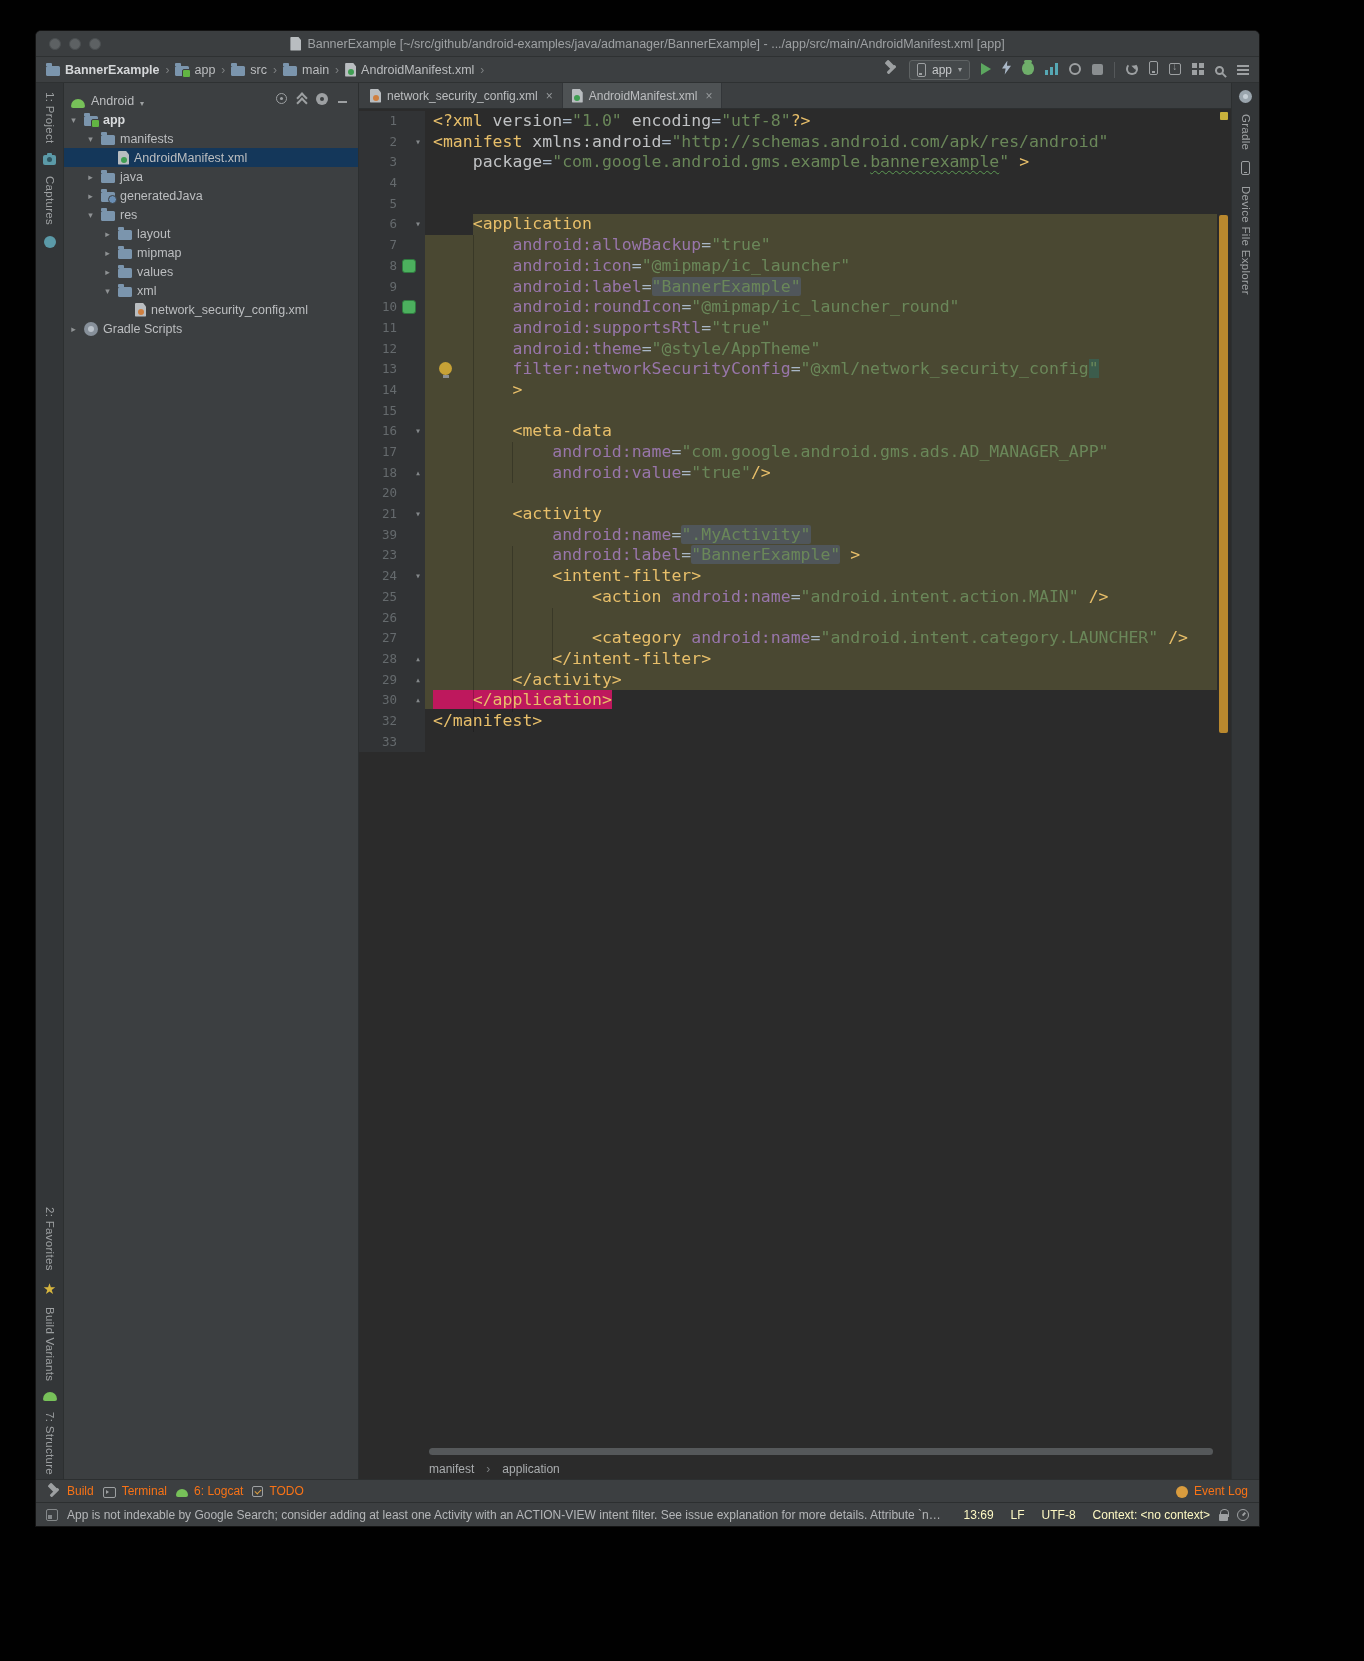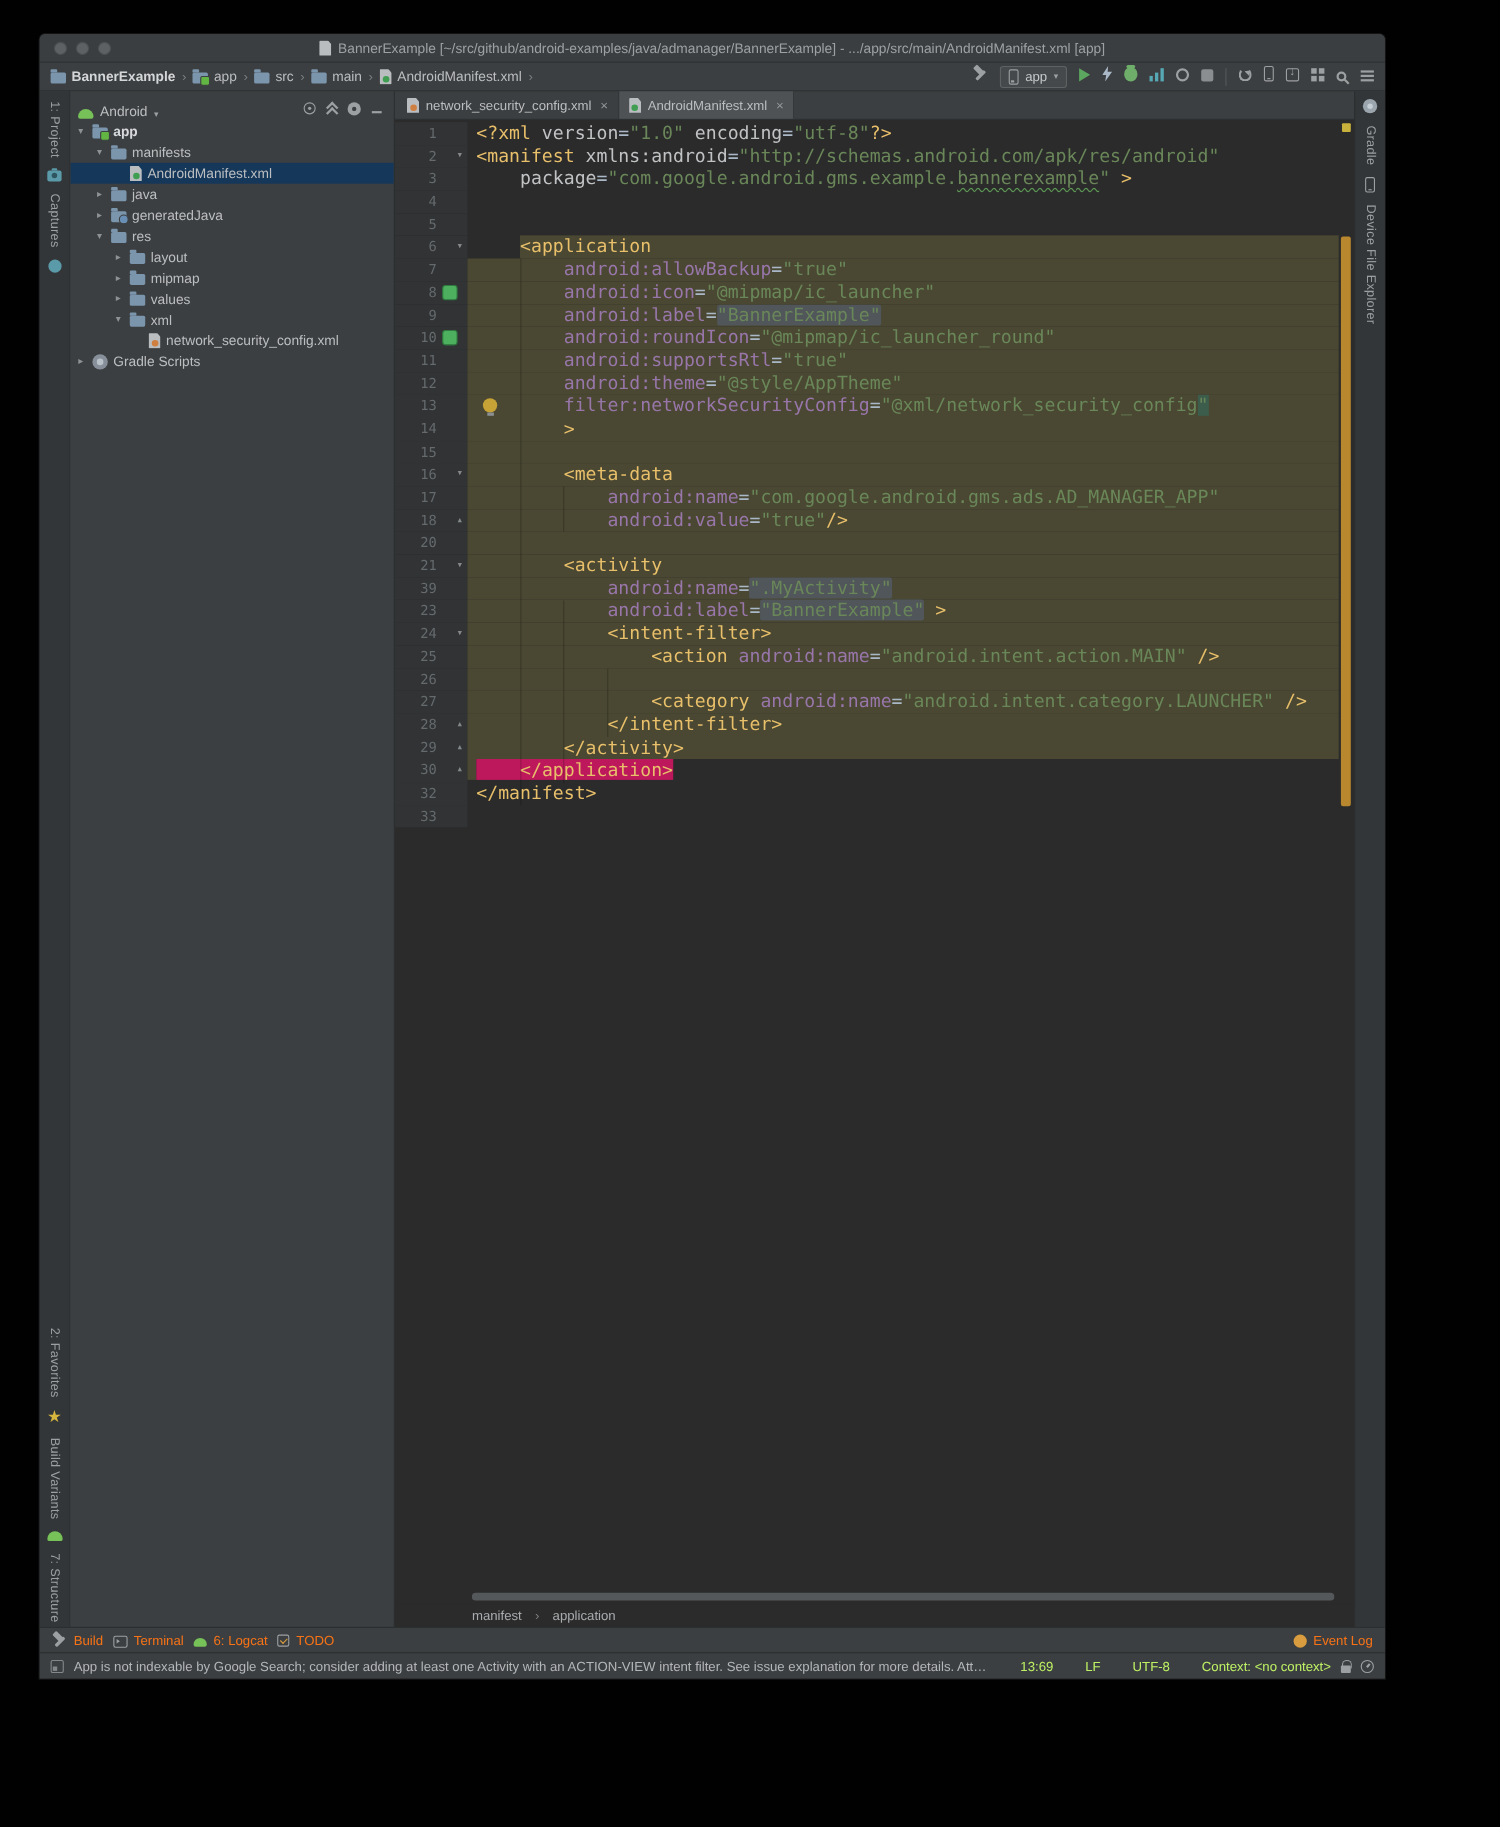--- a/index.html
+++ b/index.html
@@ -74,21 +74,21 @@
   .ed-crumbs{height:20px;display:flex;align-items:center;gap:9px;padding-left:70px;font-size:12px;color:#a9acae;background:#2b2b2b;flex:0 0 auto}
   .bottom-tabs{height:27px;background:#313335;display:flex;align-items:center;gap:3px;padding-left:7px;flex:0 0 auto;border-top:1px solid #2a2d2e}
   .btab{padding:4px 11px;font-size:12px;color:#bbbdbf;border-radius:2px}
   .btab.active{background:#4e5254}
   
   .toolbar-bottom{height:23px;background:#3c3f41;border-top:1px solid #2c2f30;display:flex;align-items:center;padding:0 11px;gap:9px;font-size:12px;color:#f97316;flex:0 0 auto}
   .bitem{display:flex;align-items:center;gap:6px}
   .bb-right{margin-left:auto;display:flex;align-items:center;gap:20px}
   .statusbar{height:24px;background:#3c3f41;border-top:1px solid #2c2f30;display:flex;align-items:center;gap:9px;padding:0 10px;font-size:12px;color:#b9bbbd;flex:0 0 auto}
   .smsg{flex:1;white-space:nowrap;overflow:hidden;text-overflow:ellipsis;color:#b4b6b8}
-  .sitem{white-space:nowrap;margin-left:20px;color:#bef264}
+  .sitem{white-space:nowrap;margin-left:8px;color:#fef9c3}
   
   .ic{display:inline-block;position:relative;flex:0 0 auto;width:14px;height:14px}
   .ic.txt-ic{width:auto;height:auto;line-height:14px}
   .ic-folder{width:14px;height:10px;background:#7b95ad;border-radius:1.5px;margin-top:3px}
   .ic-folder::before{content:"";position:absolute;top:-3px;left:0;width:6px;height:3px;background:#7b95ad;border-radius:1px 1px 0 0}
   .ic-mod::after{content:"";position:absolute;right:-2px;bottom:-2px;width:7px;height:7px;border-radius:2px;background:#62b543;border:1px solid #3c3f41}
   .ic-gen::after{content:"";position:absolute;right:-2px;bottom:-2px;width:7px;height:7px;border-radius:50%;background:#6a8fb5;border:1px solid #3c3f41}
   .ic-pg{width:11px;height:14px;background:#b9bdc0;border-radius:1px;clip-path:polygon(0 0,70% 0,100% 28%,100% 100%,0 100%)}
   .ic-pg-green::after{content:"";position:absolute;left:2.5px;top:6px;width:6px;height:6px;border-radius:50%;background:#3f9e52}
   .ic-pg-orange::after{content:"";position:absolute;left:2.5px;top:6px;width:6px;height:6px;border-radius:50%;background:#cf7f3f}

